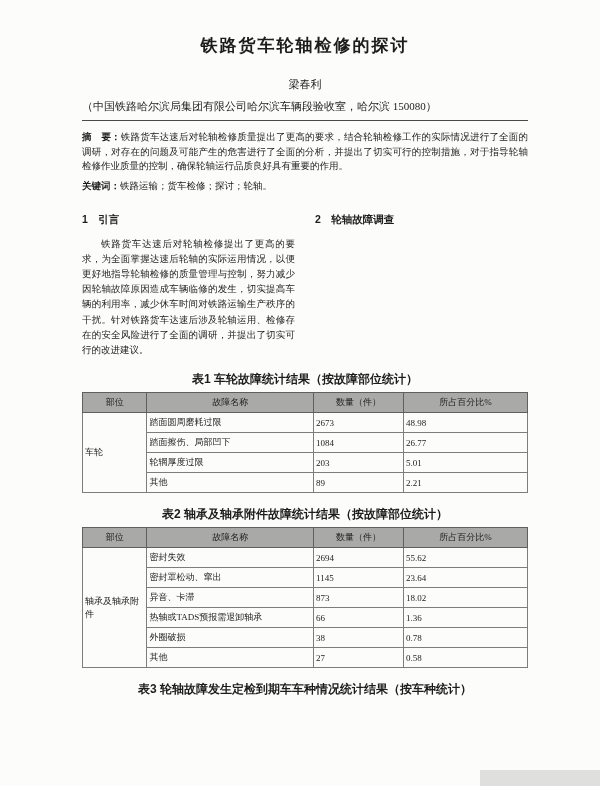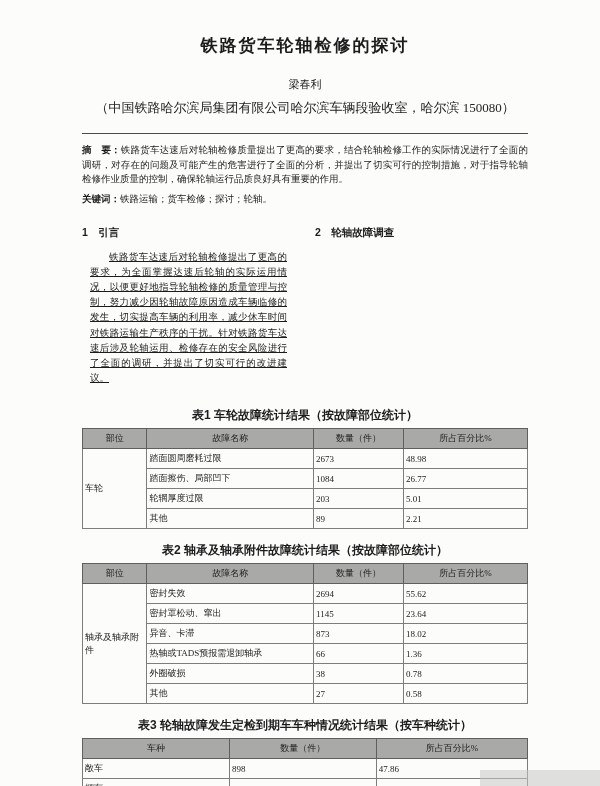--- a/index.html
+++ b/index.html
@@ -4,29 +4,29 @@
 <style>
   html,body { margin:0; padding:0; background:#e9e9e7; }
   .page {
     width:600px; height:786px; margin:0 auto; box-sizing:border-box;
     background:#fcfcfa; color:#1c1c1c; overflow:hidden;
     font-family:"Liberation Serif","DejaVu Serif",serif;
     padding:26px 72px 8px 82px; position:relative;
   }
   .title { text-align:center; font-size:17px; font-weight:bold; letter-spacing:2px; margin:8px 0 20px; }
   .author { text-align:center; font-size:11px; margin:0 0 7px; }
-  .affiliation { text-align:center; font-size:13px; margin:0 0 16px; color:#222; }
+  .affiliation { text-align:left; font-size:11px; margin:0 0 6px; color:#222; }
   .rule { border-top:1px solid #4a4a4a; margin:4px 0 9px; }
   .abstract-block { font-size:9.5px; line-height:1.55; text-align:justify; }
   .abstract-block p { margin:0 0 5px; }
   .lbl { font-weight:bold; }
   .columns { display:flex; gap:20px; margin-top:13px; }
   .col { flex:1; font-size:9.5px; line-height:1.6; text-align:justify; }
   .sec-head { font-weight:bold; font-size:10.5px; margin:4px 0 9px; font-family:"Liberation Sans","DejaVu Sans",sans-serif; }
-  .col p { margin:8px; text-indent:2em;text-decoration:underline; }
+  .col p { margin:0; text-indent:2em; }
   .tbl-caption { text-align:center; font-size:12px; font-weight:bold; margin:13px 0 4px; font-family:"Liberation Sans","DejaVu Sans",sans-serif; }
   table { width:100%; border-collapse:collapse; font-size:9px; table-layout:fixed; }
   th { background:#a9a9a7; border:1px solid #5f5f5f; padding:3px 2px; font-weight:normal; text-align:center; }
   td { border:1px solid #7d7d7b; padding:3px 2px; text-align:left; background:#fcfcfa; }
   .group-cell { width:14%; }
   .name-col { width:38%; }
   .num-col { width:20%; }
   .pct-col { width:28%; }
   .t3-c1 { width:33%; } .t3-c2 { width:33%; } .t3-c3 { width:34%; }
   .scan-smudge { position:absolute; right:0; bottom:0; width:120px; height:16px; background:#c7c7c5; opacity:.55; }
@@ -131,42 +131,16 @@
       </tr>
       <tr>
         <td>其他</td>
         <td>27</td>
         <td>0.58</td>
       </tr>
     </tbody>
   </table>
 
   <div class="tbl-caption">表3  轮轴故障发生定检到期车车种情况统计结果（按车种统计）</div>
-  <table>
-    <thead>
-      <tr>
-        <th class="t3-c1">车种</th>
-        <th class="t3-c2">数量（件）</th>
-        <th class="t3-c3">所占百分比%</th>
-      </tr>
-    </thead>
-    <tbody>
-      <tr>
-        <td>敞车</td>
-        <td>898</td>
-        <td>47.86</td>
-      </tr>
-      <tr>
-        <td>棚车</td>
-        <td>542</td>
-        <td>28.89</td>
-      </tr>
-      <tr>
-        <td>其他车种</td>
-        <td>436</td>
-        <td>23.25</td>
-      </tr>
-    </tbody>
-  </table>
 
   <div class="scan-smudge"></div>
 
 </div>
 
 </body></html>

